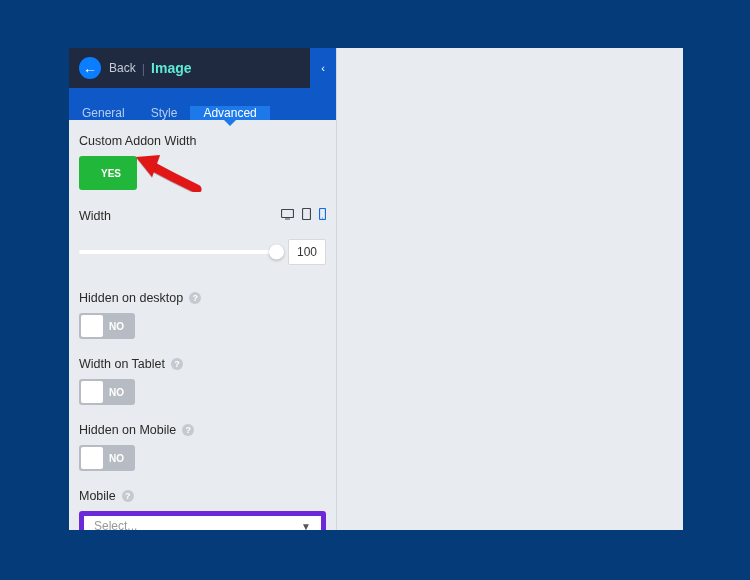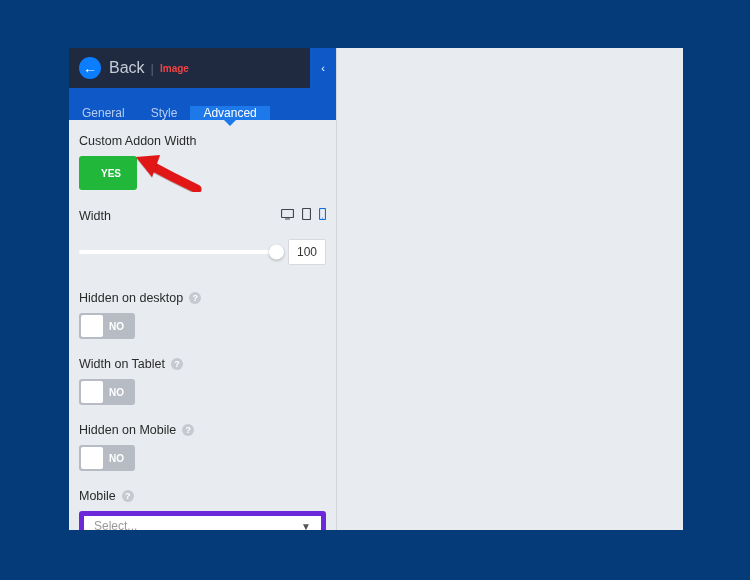--- a/index.html
+++ b/index.html
@@ -53,23 +53,23 @@
       background: #0a7eff;
       display: flex;
       align-items: center;
       justify-content: center;
     }
     .back-arrow {
       color: #fff;
       font-size: 14px;
       line-height: 1;
     }
-    .back-text { color: #c6ccd8; font-size: 16px; }
+    .back-text { color: #c6ccd8; font-size: 12px; }
     .sep { color: #5a647c; margin: 0 6px; }
-    .title { color: #ef4444; font-weight: 600; font-size: 10px; }
+    .title { color: #5eead4; font-weight: 600; font-size: 14px; }
     .collapse-btn {
       width: 26px;
       height: 40px;
       background: #0e58c8;
       position: absolute;
       right: 0;
       top: 0;
       display: flex;
       align-items: center;
       justify-content: center;

